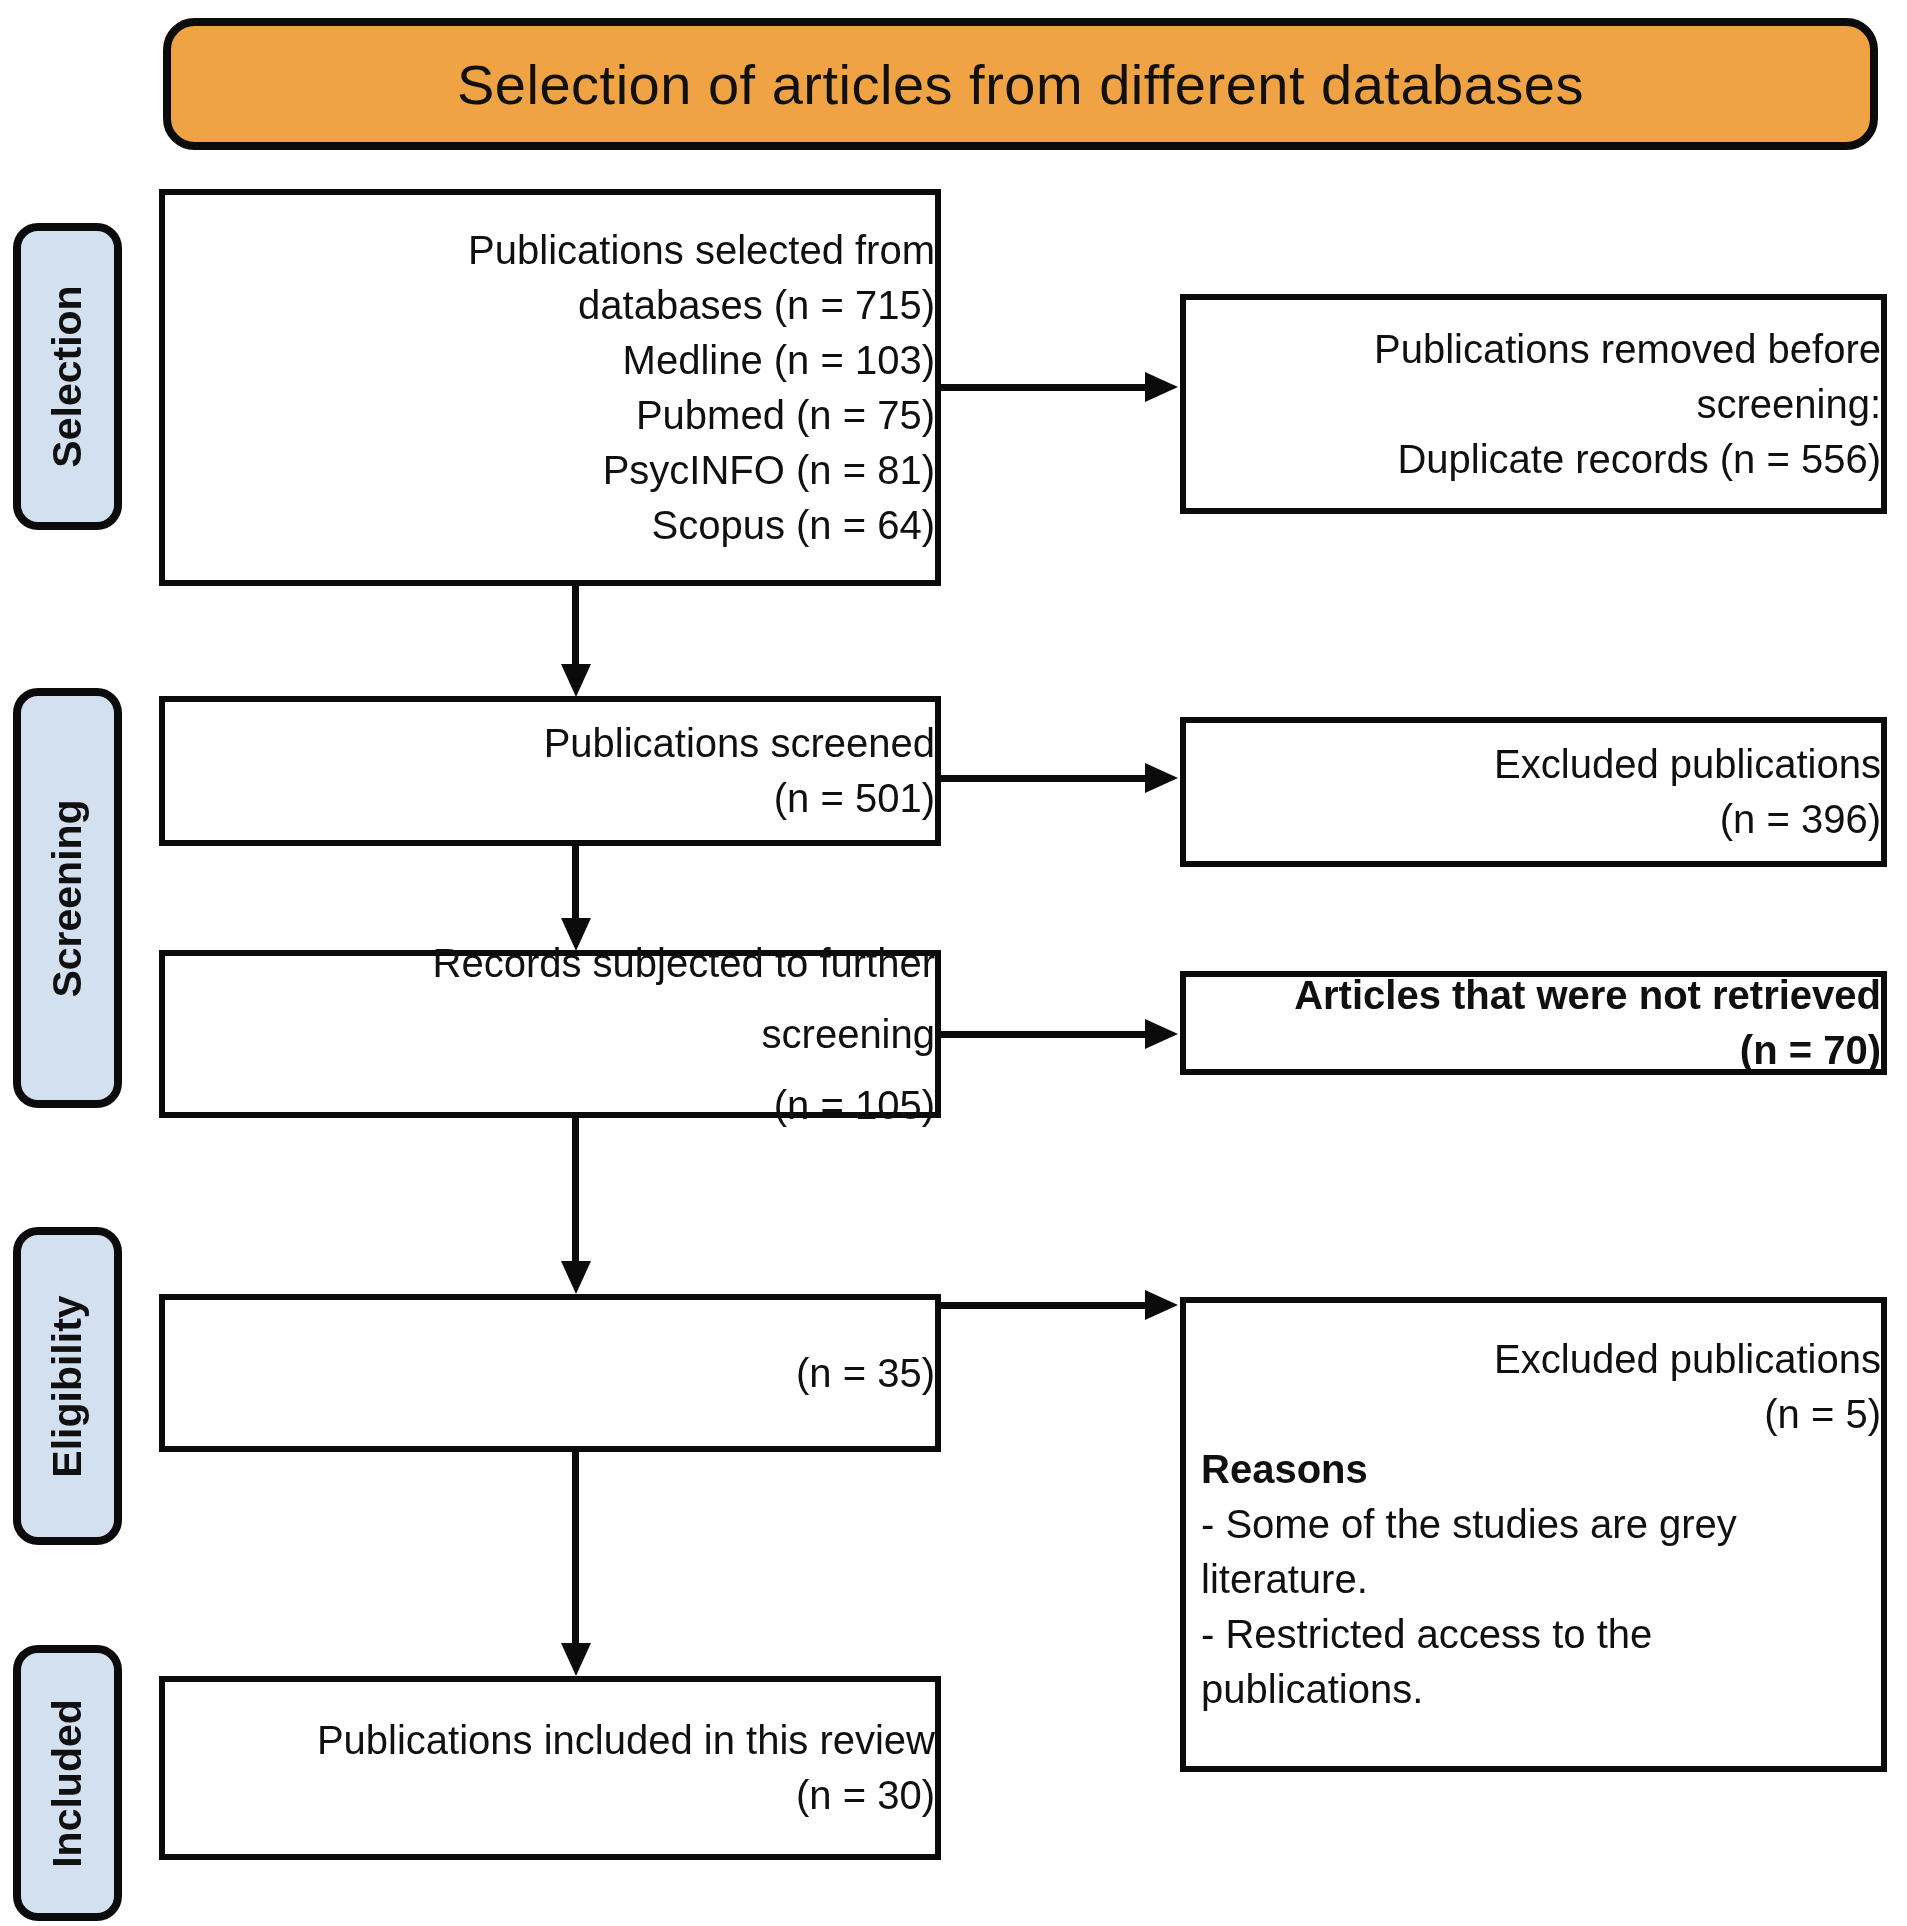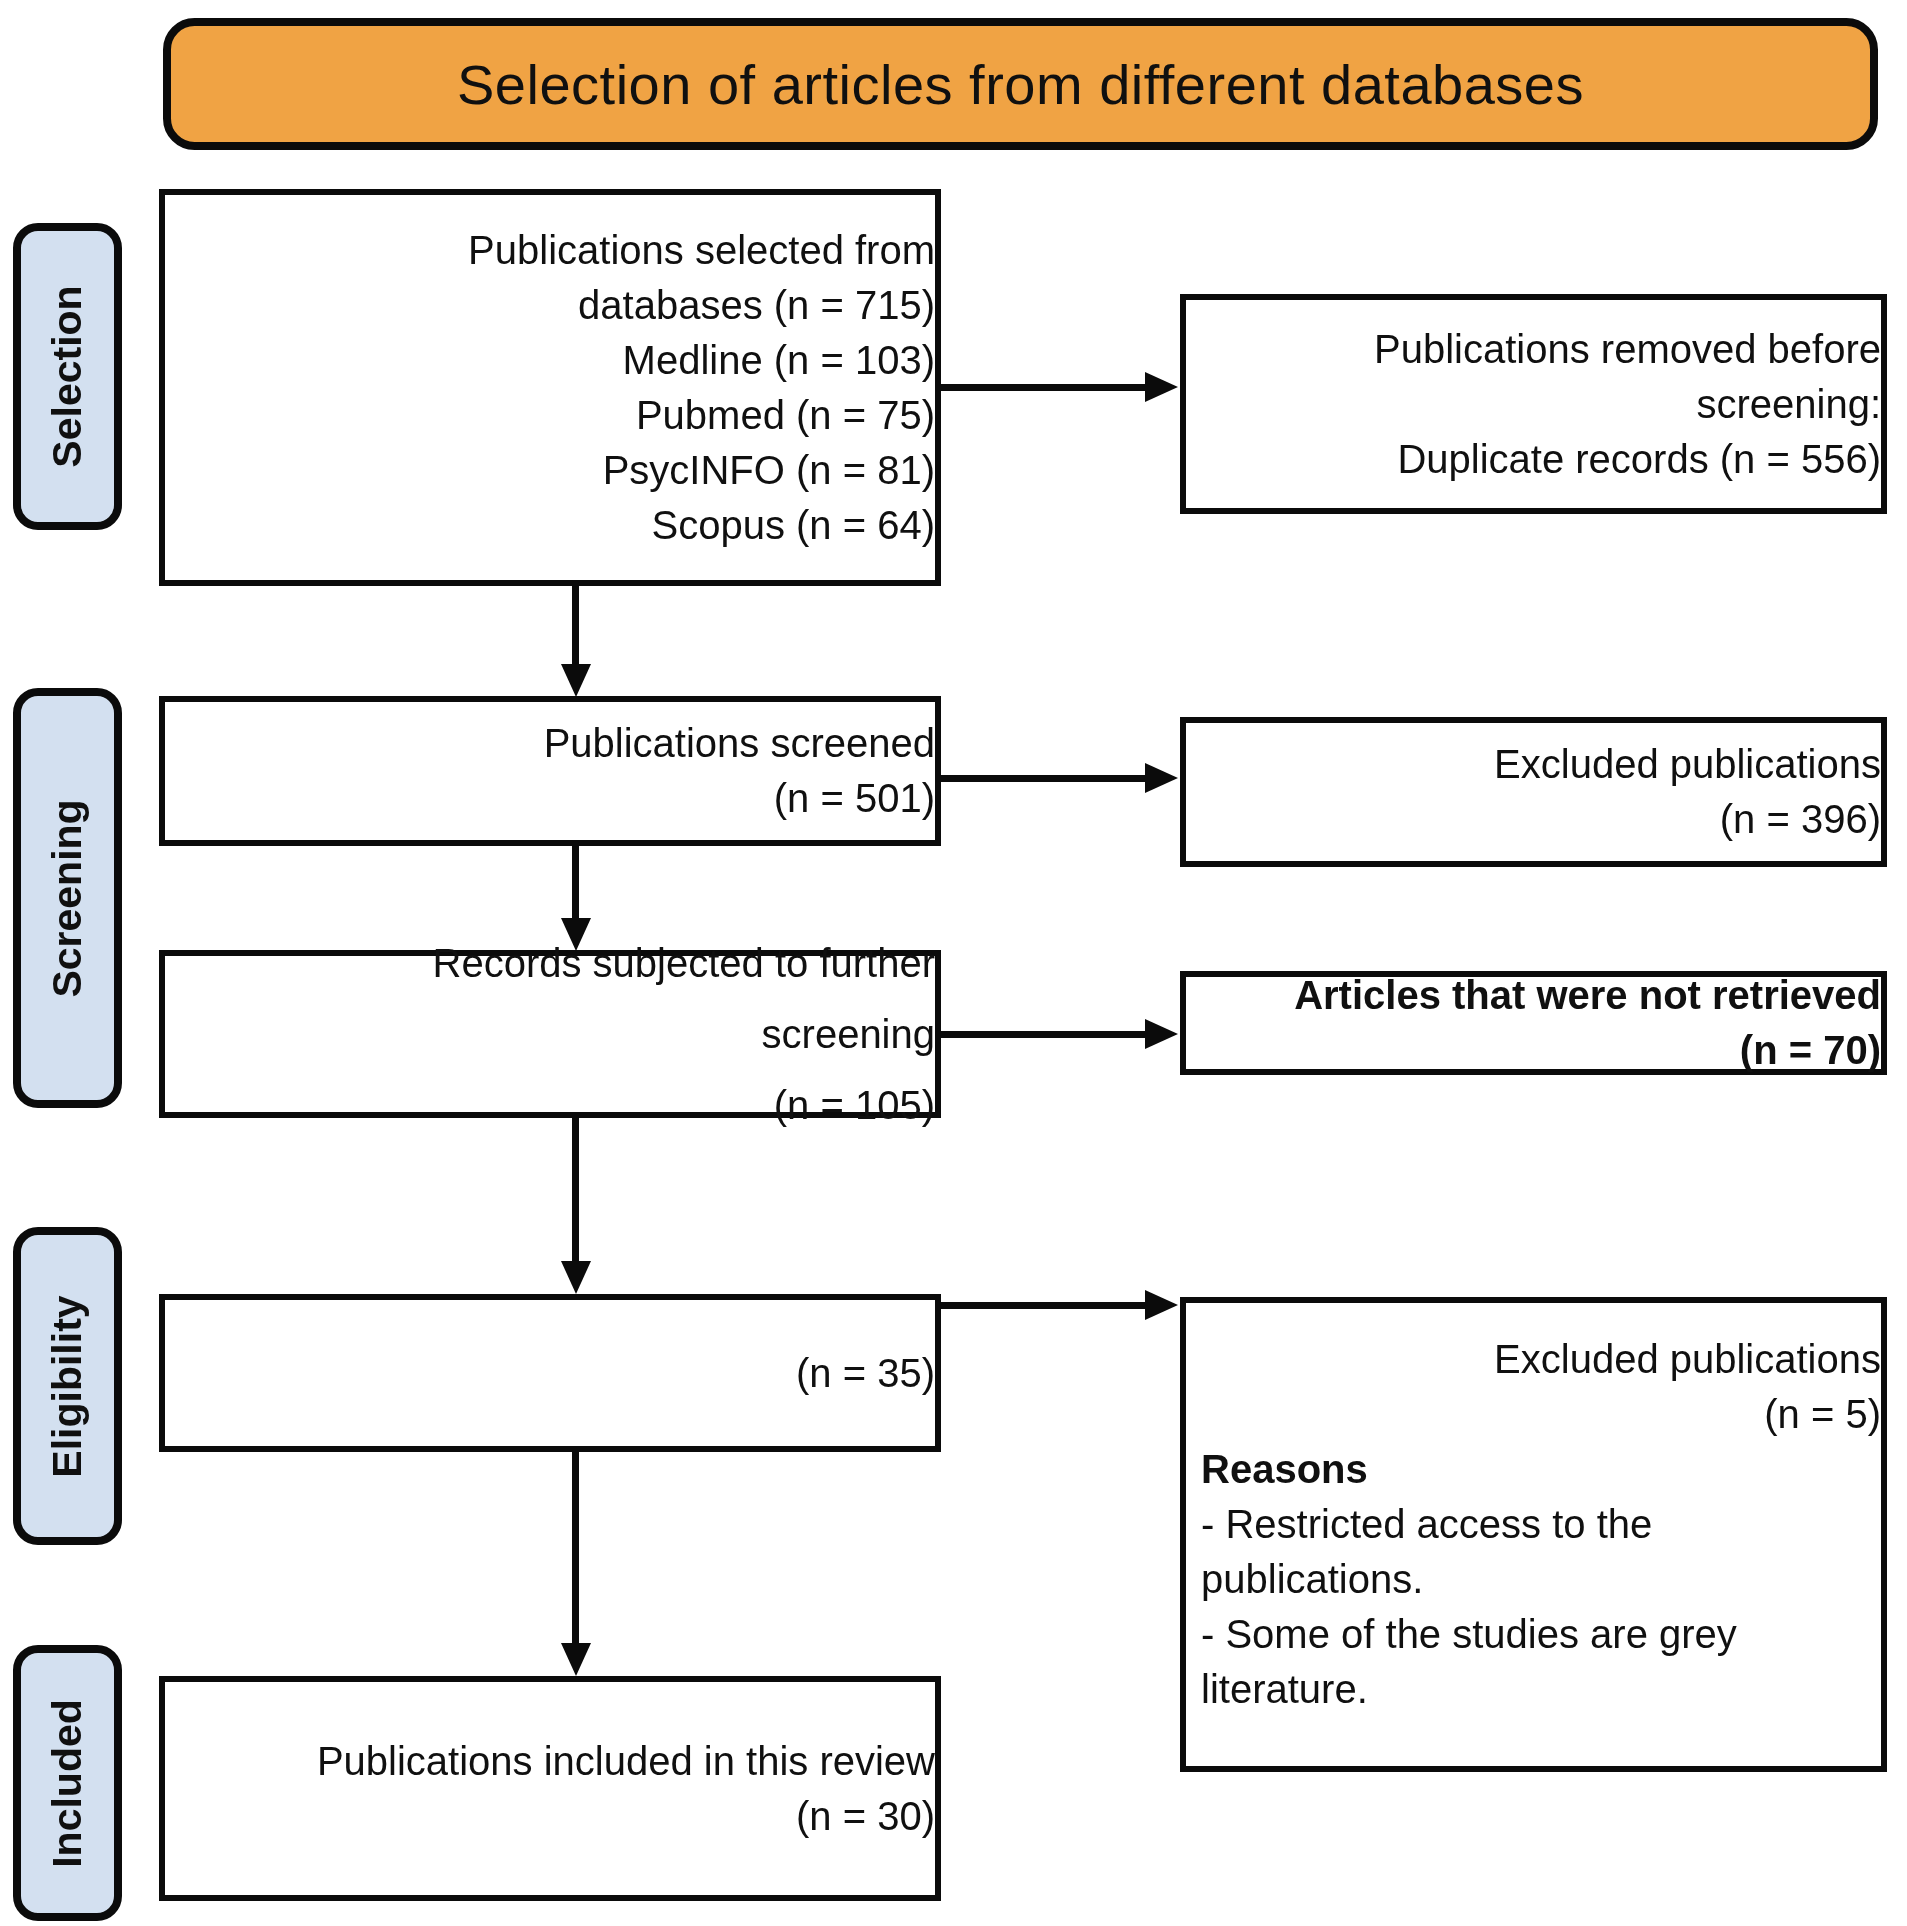--- a/index.html
+++ b/index.html
@@ -69,21 +69,21 @@
     font-size: 40px;
     line-height: 55px;
   }
   .col-main  { left: 159px;  width: 782px; }
   .col-side  { left: 1180px; width: 707px; margin-top: 14px; }
 
   .box-selected  { top: 189px;  height: 397px; }
   .box-screened  { top: 696px; height: 150px; }
   .box-further   { top: 950px; height: 168px; gap: 16px; }
   .box-assessed  { top: 1294px; height: 158px; }
-  .box-included  { top: 1676px; height: 225px; }
+  .box-included  { top: 1676px; height: 184px; }
 
   .box-removed       { top: 280px;  height: 220px; }
   .box-excl-screen   { top: 703px; height: 150px; }
   .box-not-retrieved { top: 957px; height: 104px; font-weight: bold; }
   .box-excl-elig     { top: 1283px; height: 475px;
                        justify-content: flex-start;
                        padding-top: 29px; }
 
   .box-excl-elig .reasons-block {
     width: 100%;
@@ -202,22 +202,22 @@
   <div class="fbox col-side box-not-retrieved">
     <div>Articles that were not retrieved</div>
     <div>(n = 70)</div>
   </div>
 
   <div class="fbox col-side box-excl-elig">
     <div>Excluded publications</div>
     <div>(n = 5)</div>
     <div class="reasons-block">
       <div class="reasons-heading">Reasons</div>
+      <div>- Some of the studies are grey literature.</div>
       <div>- Restricted access to the publications.</div>
-      <div>- Some of the studies are grey literature.</div>
     </div>
   </div>
 
   <div class="varrow varrow-1"></div>
   <div class="varrow varrow-2"></div>
   <div class="varrow varrow-3"></div>
   <div class="varrow varrow-4"></div>
 
   <div class="harrow harrow-1"></div>
   <div class="harrow harrow-2"></div>

